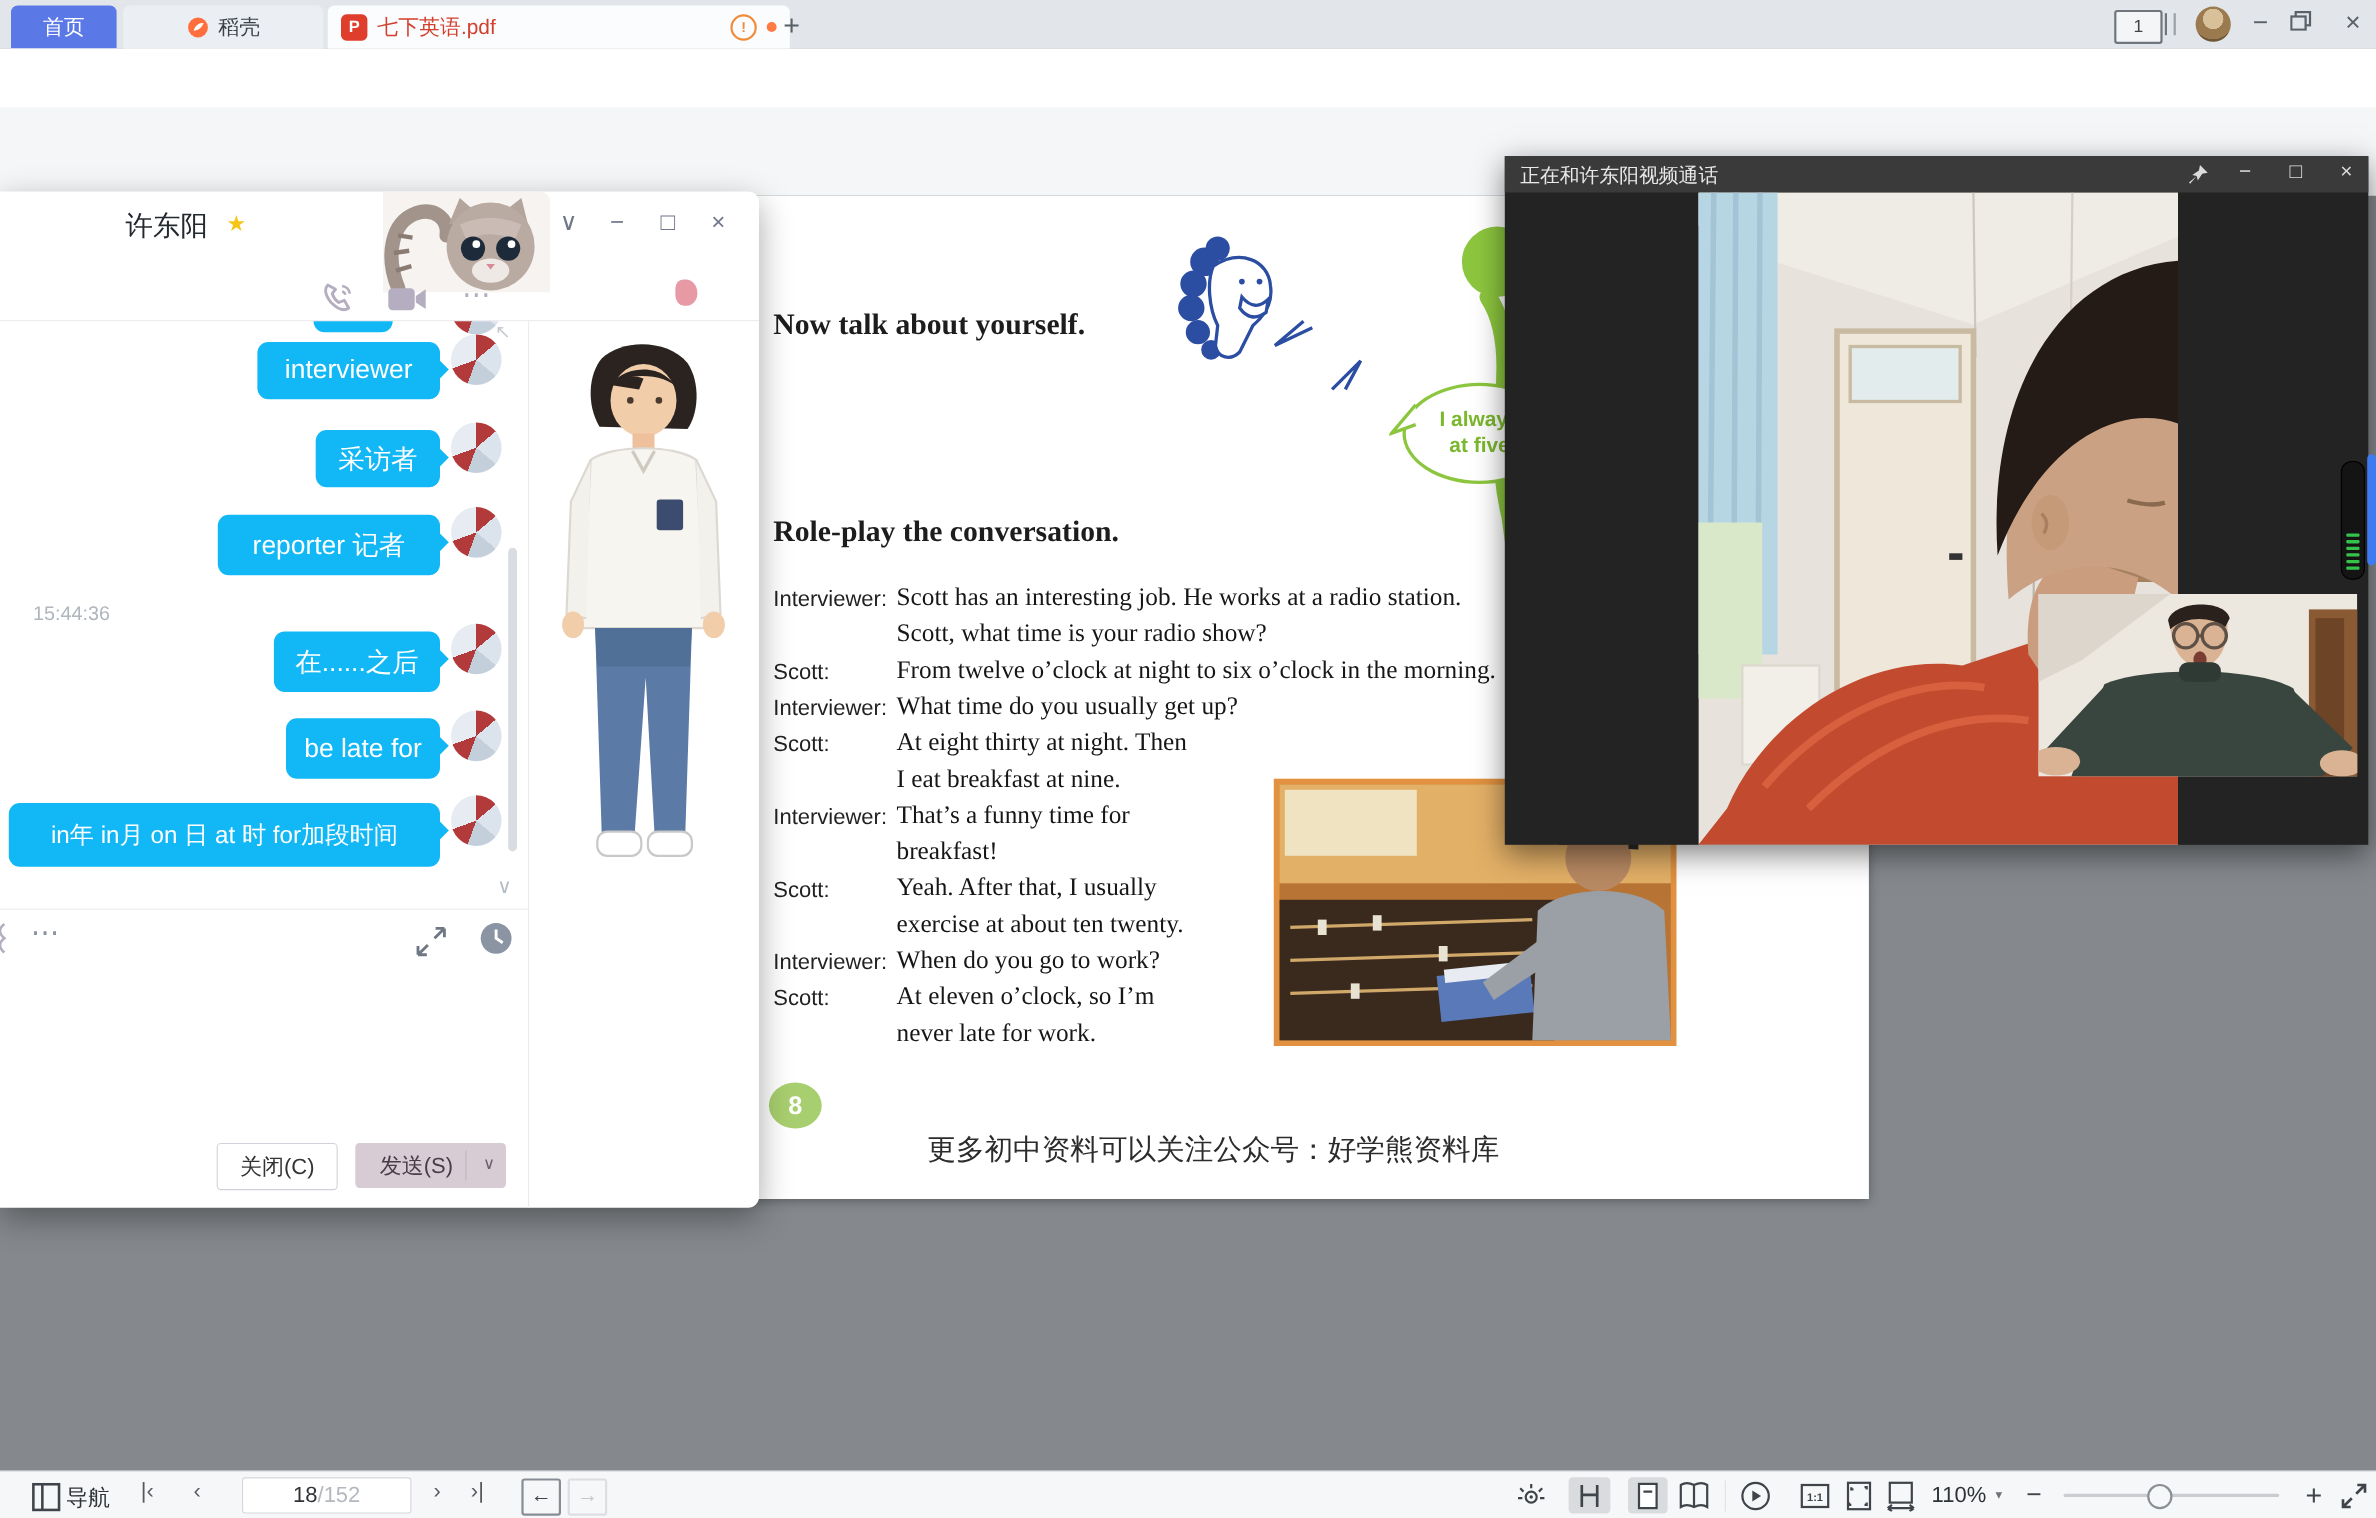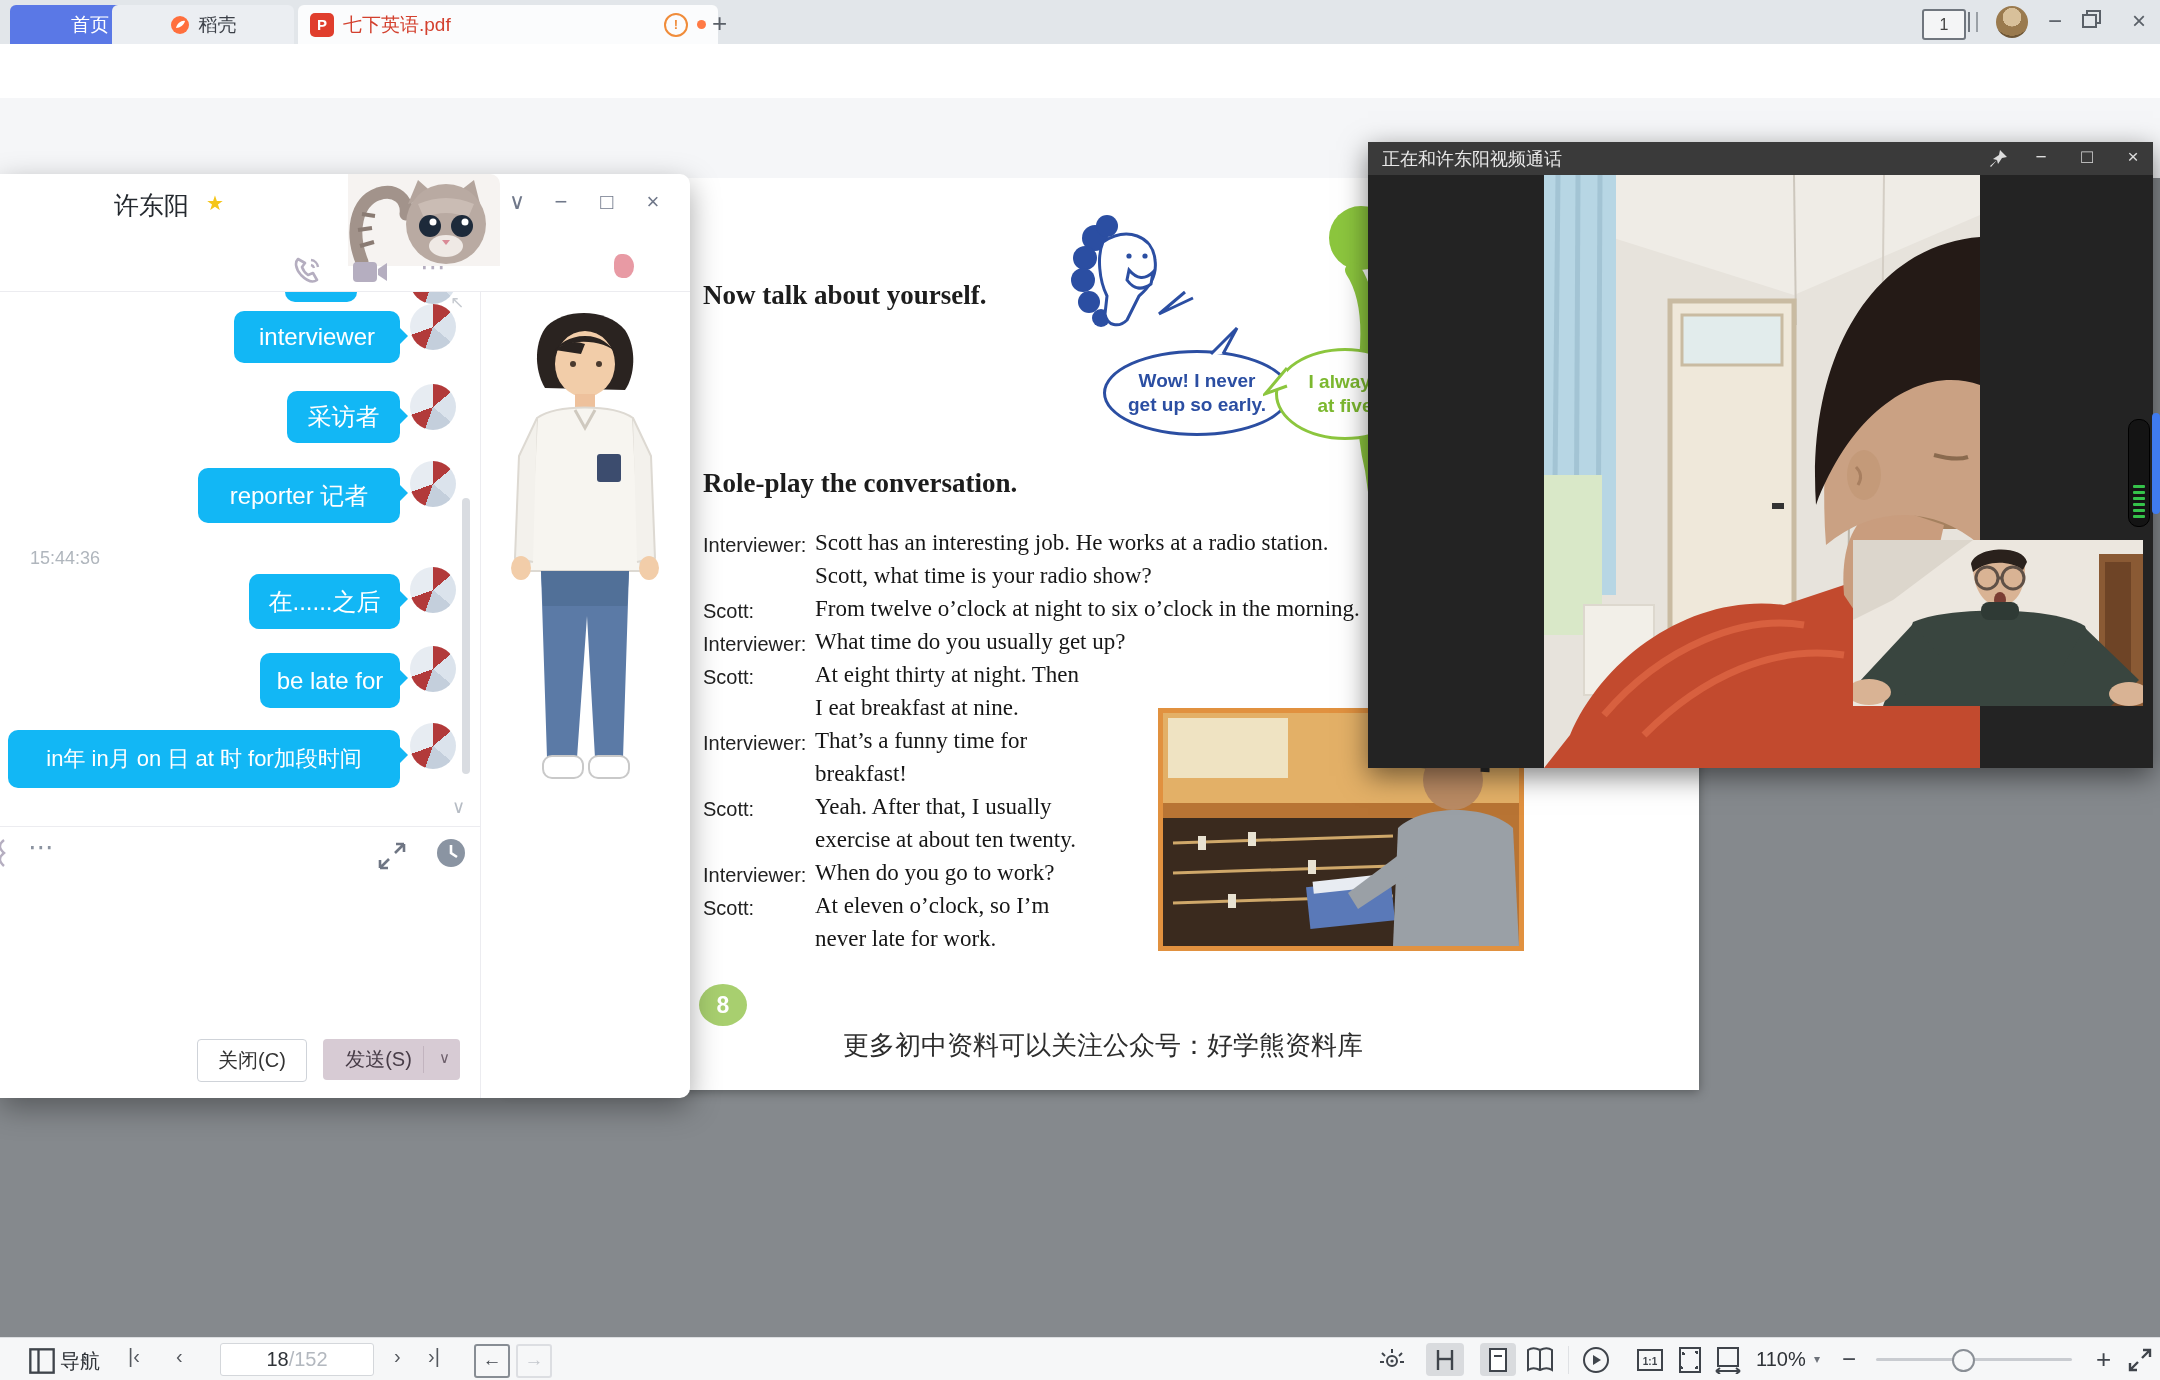--- a/index.html
+++ b/index.html
@@ -6,21 +6,21 @@
   .screen{position:relative;width:2160px;height:1380px;overflow:hidden;background:#85898d;
           font-family:"Liberation Sans","DejaVu Sans",sans-serif;color:#3c4048;}
   .abs{position:absolute;}
   .prel{white-space:pre-line;}
   svg{display:block;}
 
   
   .tabbar{position:absolute;left:0;top:0;width:2160px;height:44px;background:#e2e6ea;}
   .tab{position:absolute;top:5px;height:39px;display:flex;align-items:center;justify-content:center;
        border-radius:6px 6px 0 0;font-size:19px;gap:9px;}
-  .tab-home{left:10px;width:96px;background:#5a78e6;color:#fff;padding-left:32px;}
+  .tab-home{left:10px;width:96px;background:#5a78e6;color:#fff;}
   .tab-docer{left:112px;width:182px;background:#ebeef2;color:#3c4048;}
   .tab-doc{left:298px;width:396px;background:#fbfcfd;color:#d3402e;justify-content:flex-start;padding:0 12px;}
   .pdficon{width:24px;height:24px;border-radius:5px;background:#e03e2d;color:#fff;font-weight:bold;
            font-size:15px;display:flex;align-items:center;justify-content:center;flex:0 0 auto;}
   .warncirc{width:20px;height:20px;border-radius:50%;border:2px solid #f08c3a;color:#f08c3a;font-size:13px;
             font-weight:bold;display:flex;align-items:center;justify-content:center;margin-left:auto;}
   .odot{width:9px;height:9px;border-radius:50%;background:#ff7a45;}
   .winbadge{position:absolute;left:1922px;top:9px;width:40px;height:27px;border:2px solid #70767e;border-radius:3px;
             display:flex;align-items:center;justify-content:center;font-size:16px;color:#444;background:#f4f5f6;}
   .winbars{position:absolute;left:1968px;top:12px;width:6px;height:20px;border-left:2px solid #70767e;border-right:2px solid #9aa0a6;}
@@ -387,22 +387,20 @@
         <g fill="#2b4ea2">
             <circle cx="62" cy="48" r="2.6"></circle>
             <circle cx="78" cy="48" r="2.6"></circle>
           </g>
         <path d="M62 62 q12 14 24 2 L84 76 q-14 10 -24 -4z" fill="#fff" stroke="#2b4ea2" stroke-width="3"></path>
       </svg>
 
       <svg class="abs" style="left:648px;top:112px;" width="40" height="26" viewBox="0 0 40 26">
           <path d="M30 2 L4 24 L38 8" fill="#fff" stroke="#2b4ea2" stroke-width="3"></path>
         </svg>
-      <div class="sb prel" style="left:596px;top:172px;width:182px;height:80px;">Wow! I never
-get up so early.</div>
       <svg class="abs" style="left:700px;top:148px;" width="36" height="30" viewBox="0 0 36 30">
           <path d="M4 28 L30 2 L16 28" fill="#fff" stroke="#2b4ea2" stroke-width="3"></path>
         </svg>
       <svg class="abs" style="left:806px;top:12px;" width="90" height="380" viewBox="0 0 90 380">
         <circle cx="48" cy="48" r="32" fill="#8cc63e"></circle>
           <path d="M40 80 q20 30 14 90 q-6 60 6 110 l14 100" fill="none" stroke="#8cc63e" stroke-width="16" stroke-linecap="round"></path>
       </svg>
       <div class="sb green prel" style="left:768px;top:170px;width:134px;height:86px;">I always
 at five</div>
       <svg class="abs" style="left:756px;top:186px;" width="26" height="34" viewBox="0 0 26 34">

